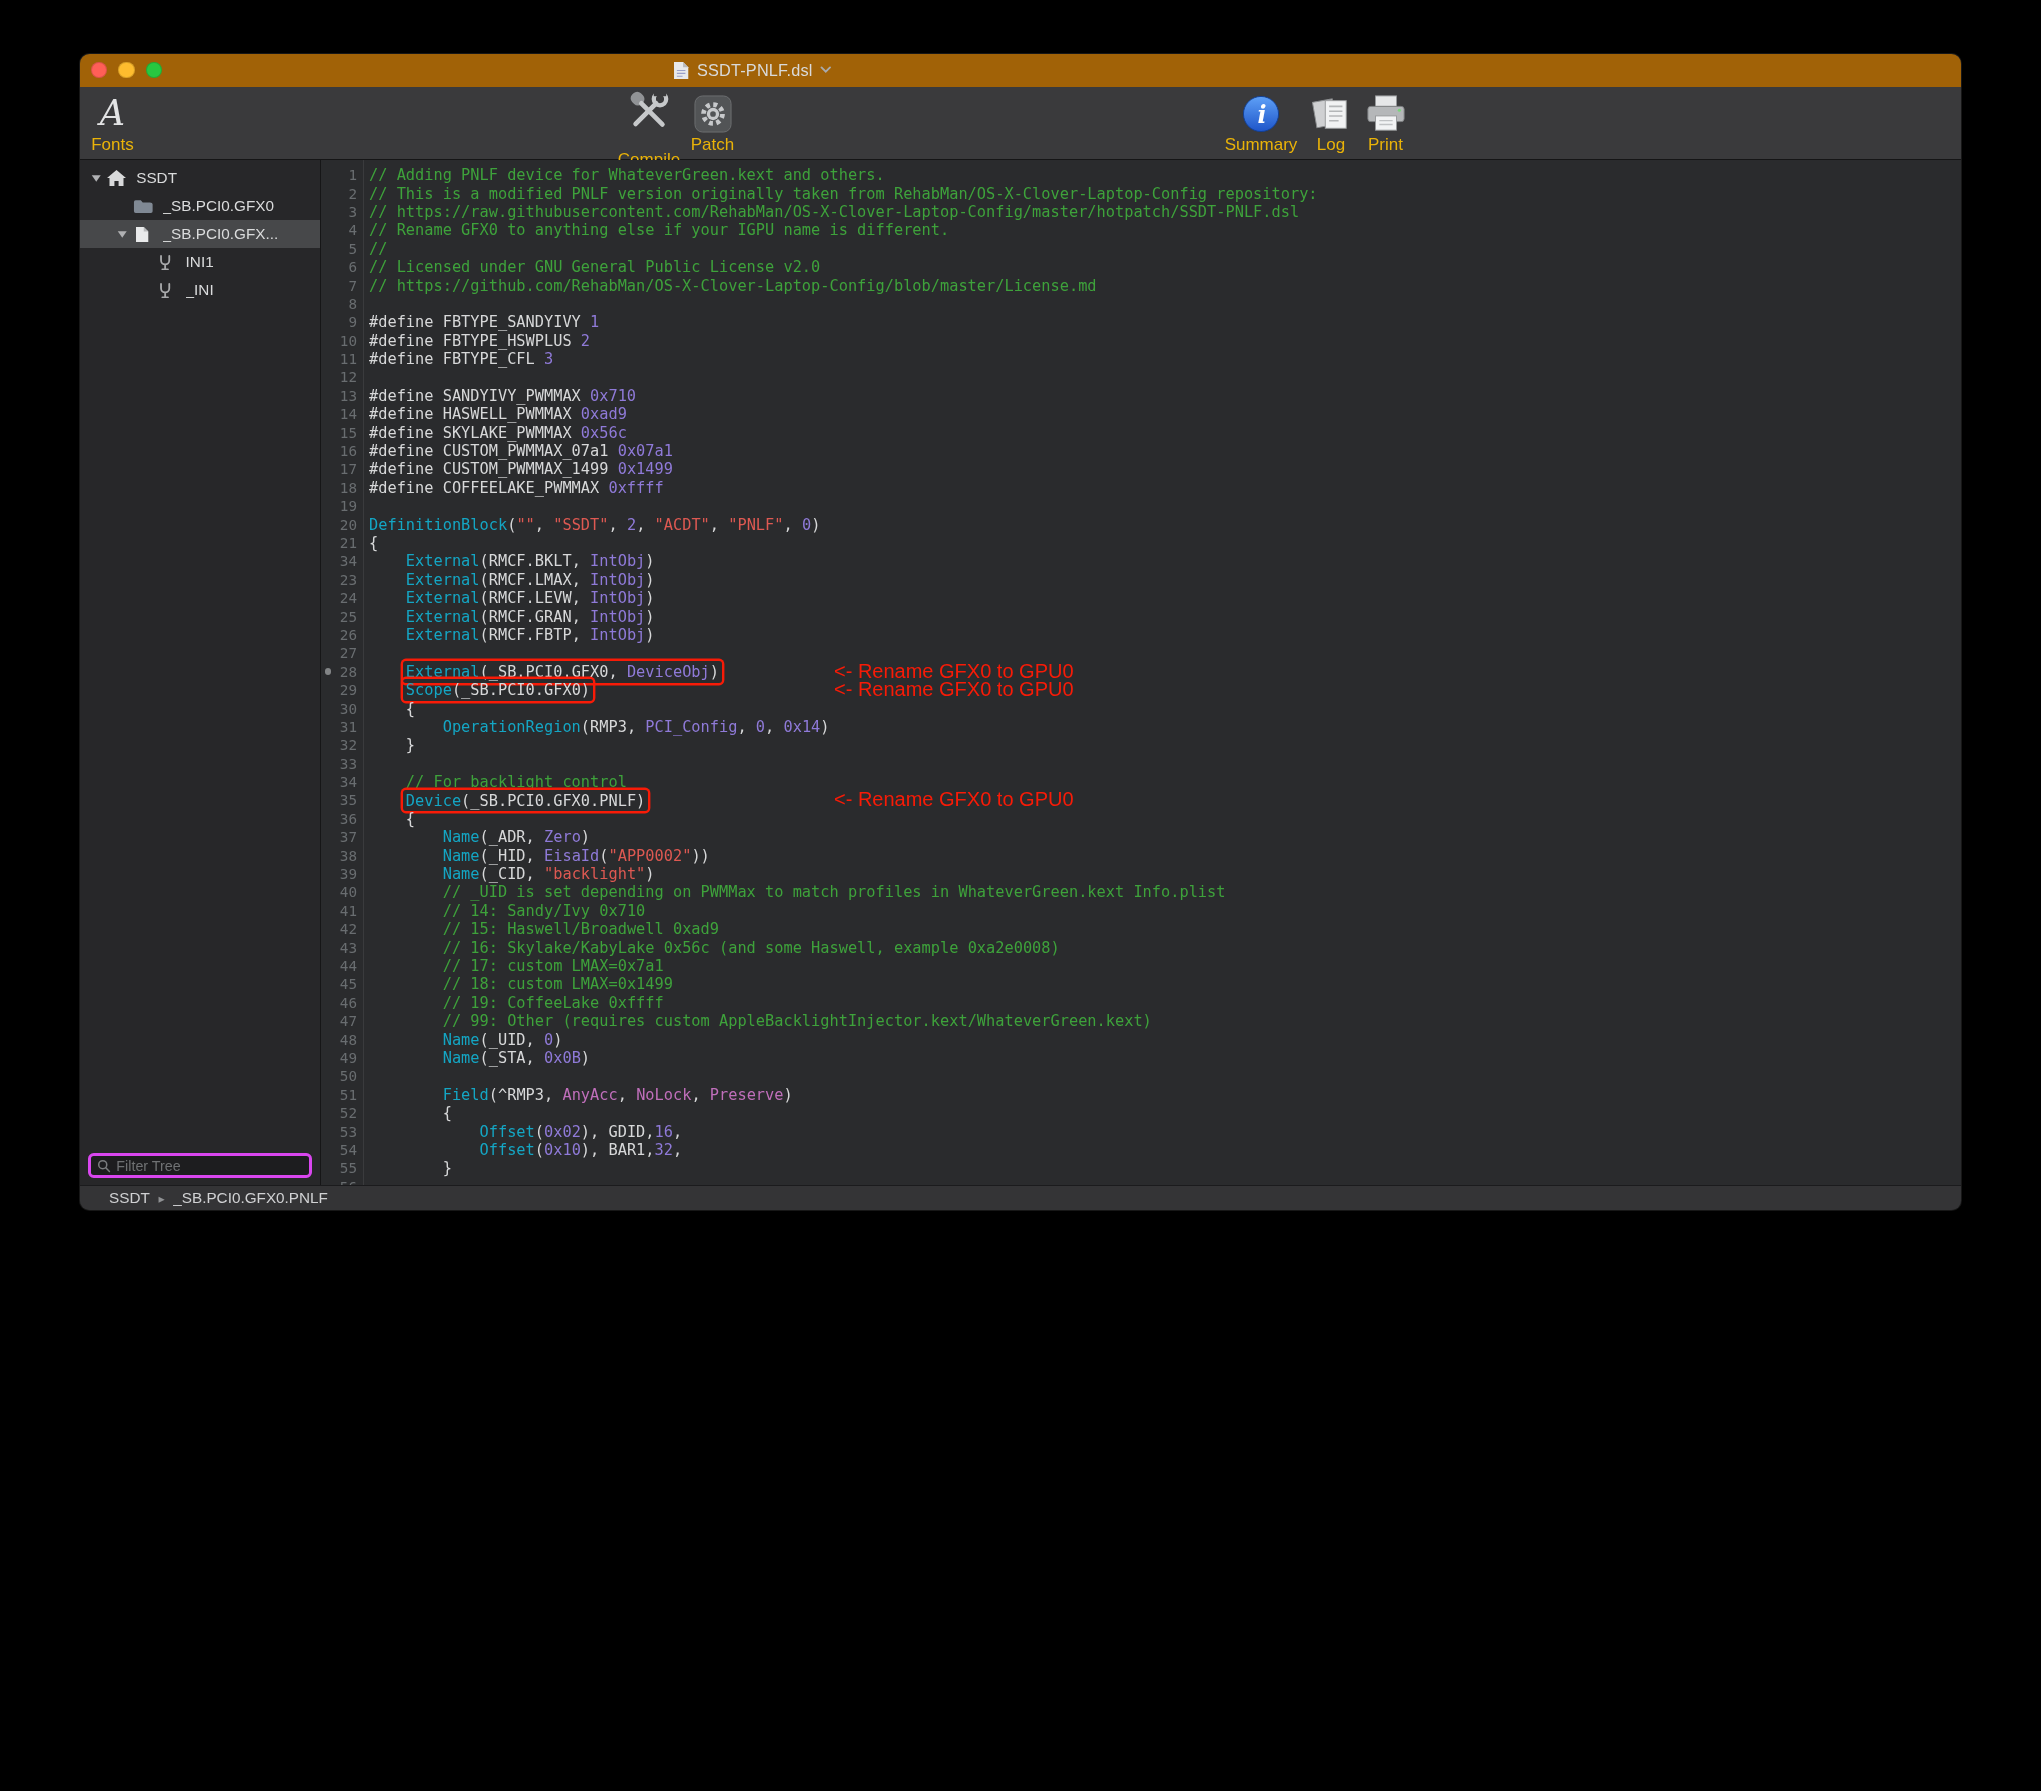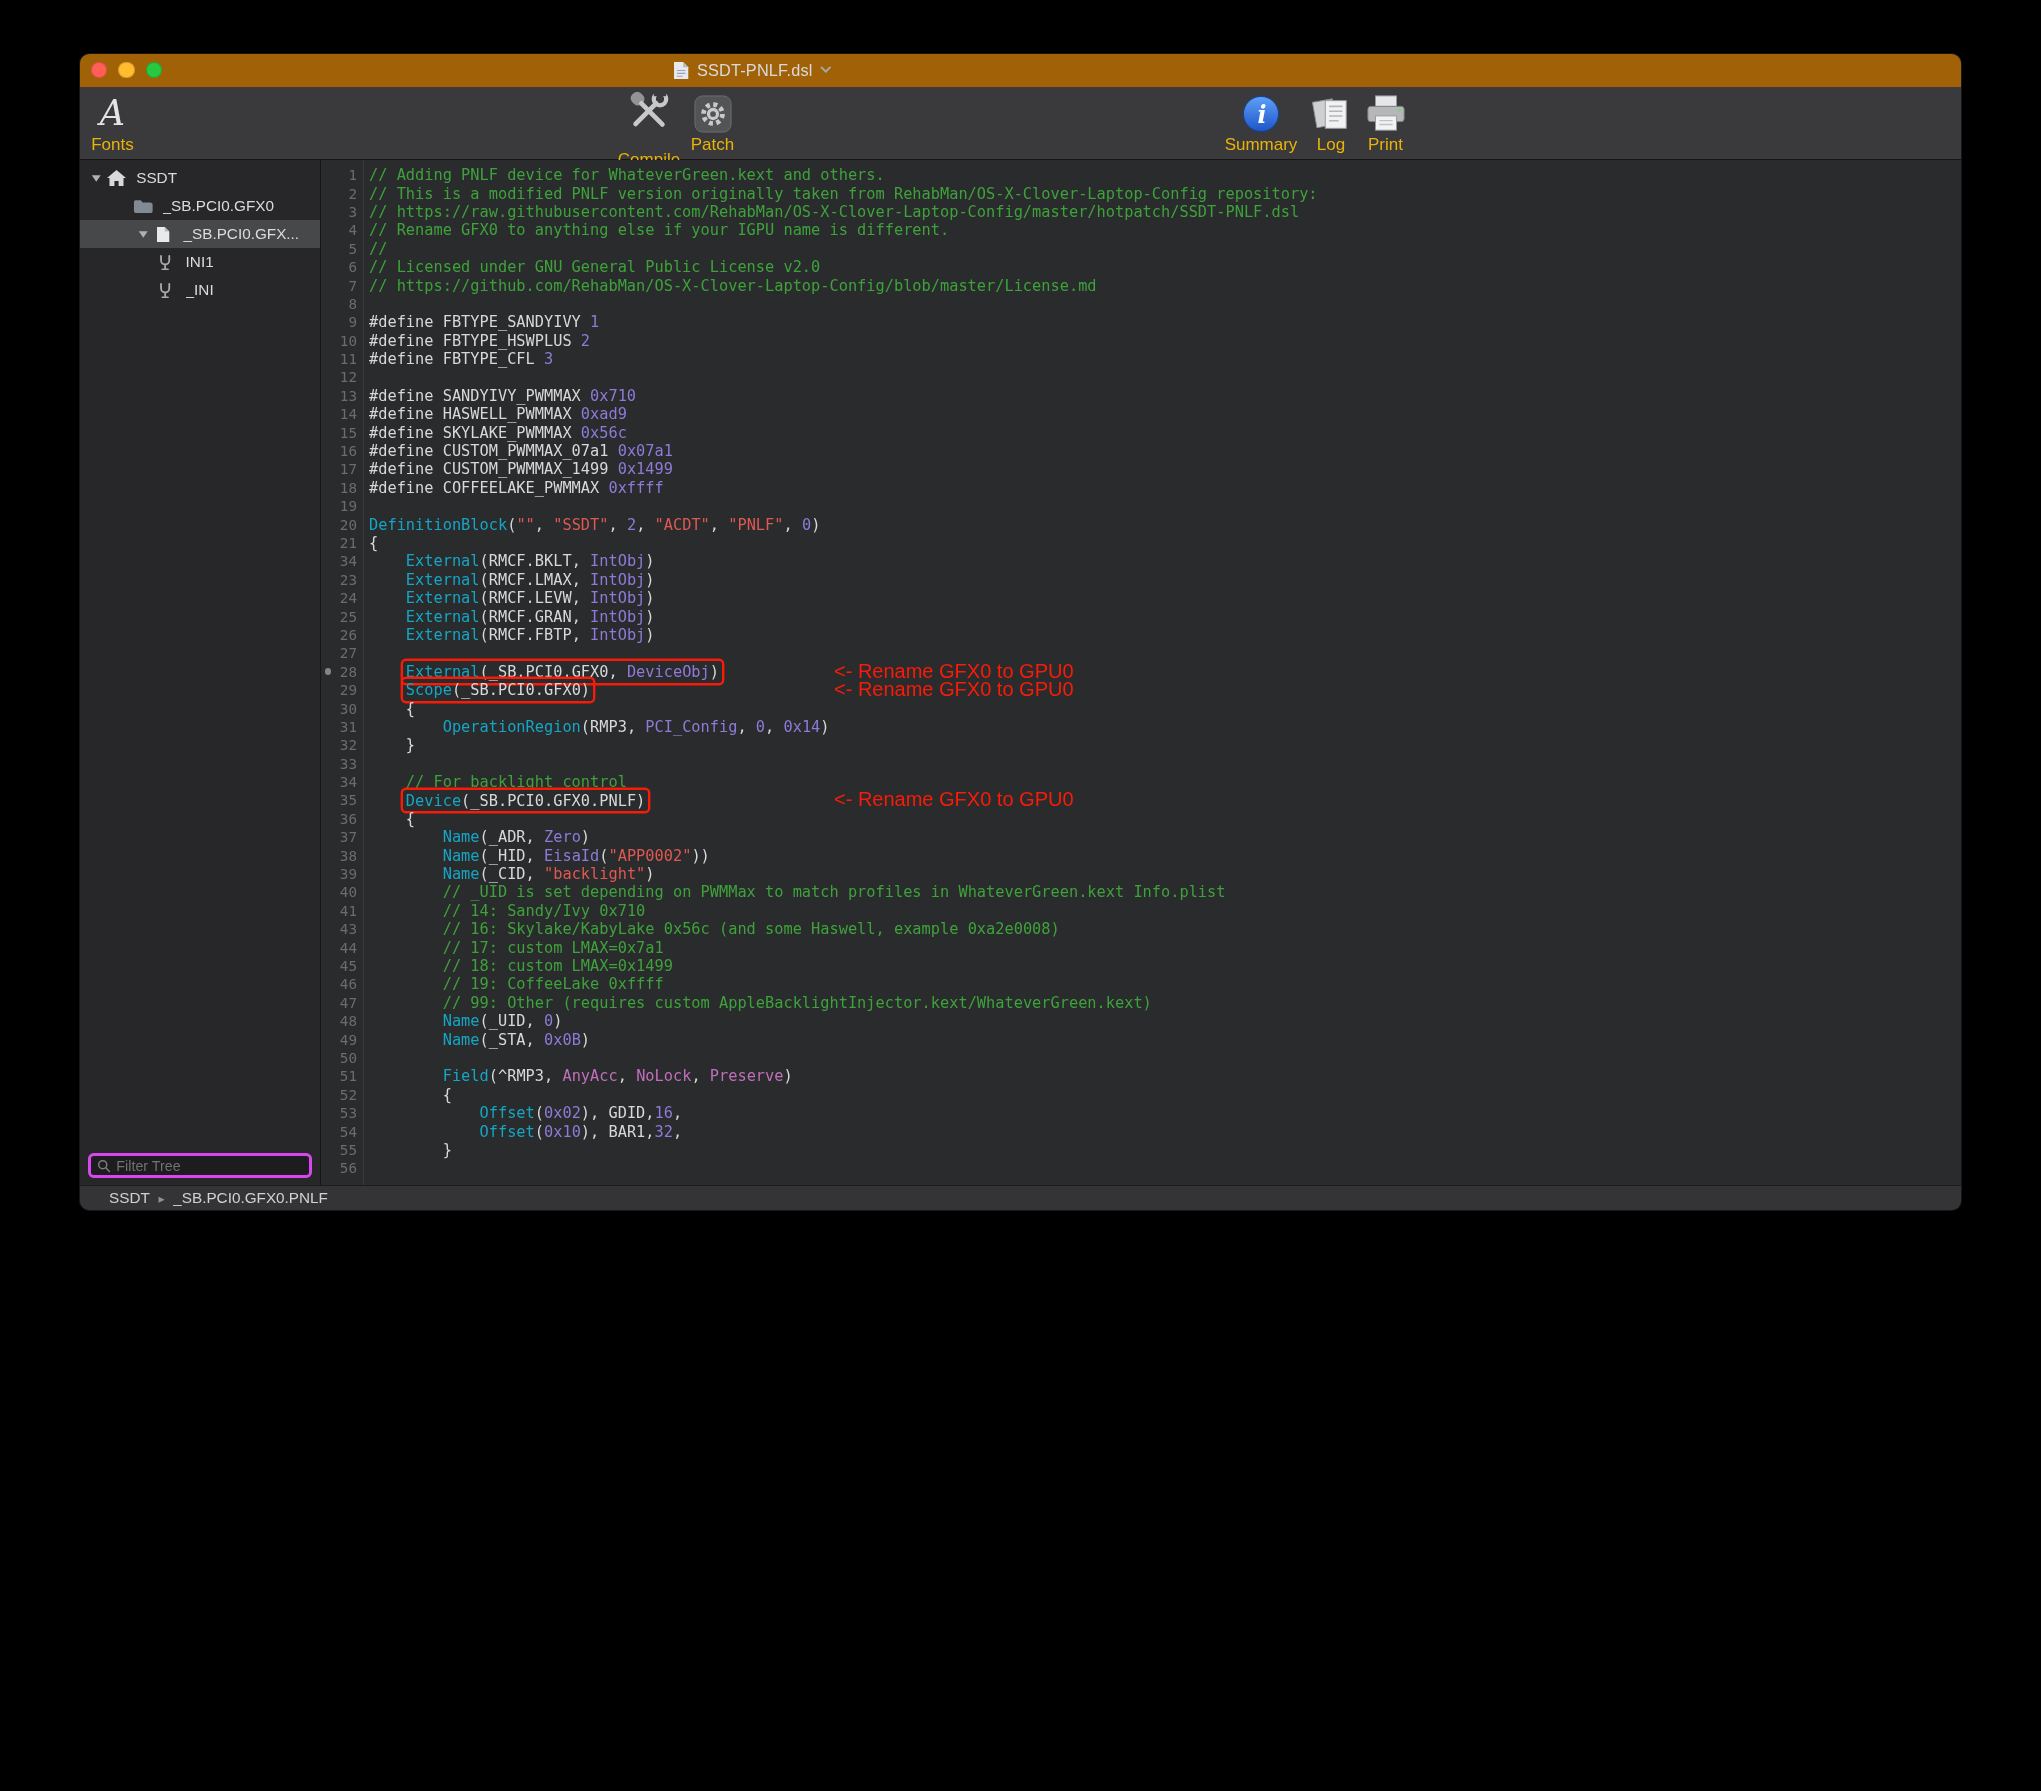--- a/index.html
+++ b/index.html
@@ -204,21 +204,21 @@
             </div>
             <div class="trow" style="padding-left: 34px;">
               <span class="tri"></span>
               <span class="ticn">
                 <svg width="20" height="15.3" viewBox="0 0 21 16">
                   <path d="M1 3.2 Q1 1.4 2.8 1.4 h5.4 l2 2.2 h7.6 Q20.6 3.6 20.6 5.4 v7.4 q0 1.8 -1.8 1.8 H2.8 Q1 14.6 1 12.8 Z" fill="#808994"></path>
                 </svg>
               </span>
               <span class="tlbl">_SB.PCI0.GFX0</span>
             </div>
-            <div class="trow selected" style="padding-left: 34px; justify-content: center;">
+            <div class="trow selected" style="padding-left: 34px;">
               <span class="tri">
                 <svg width="10.5" height="8.6" viewBox="0 0 11 9">
                   <path d="M0.8 1.2 h9.4 L5.5 8.2 Z" fill="#b0b1b3"></path>
                 </svg>
               </span>
               <span class="ticn">
                 <svg width="14.3" height="17" viewBox="0 0 15 18">
                   <path d="M1 1 h8.2 L14 5.8 V17 H1 Z" fill="#e9eaeb"></path>
                   <path d="M9.2 1 L14 5.8 H9.2 Z" fill="#b9babc"></path>
                 </svg>
@@ -417,20 +417,24 @@
             </div>
             <div class="code-line">
               <span class="lnum">40</span>
               <span class="codeln"><span class="tk-p">        </span><span class="tk-c">// _UID is set depending on PWMMax to match profiles in WhateverGreen.kext Info.plist</span></span>
             </div>
             <div class="code-line">
               <span class="lnum">41</span>
               <span class="codeln"><span class="tk-p">        </span><span class="tk-c">// 14: Sandy/Ivy 0x710</span></span>
             </div>
             <div class="code-line">
+              <span class="lnum">42</span>
+              <span class="codeln"><span class="tk-p">        </span><span class="tk-c">// 15: Haswell/Broadwell 0xad9</span></span>
+            </div>
+            <div class="code-line">
               <span class="lnum">43</span>
               <span class="codeln"><span class="tk-p">        </span><span class="tk-c">// 16: Skylake/KabyLake 0x56c (and some Haswell, example 0xa2e0008)</span></span>
             </div>
             <div class="code-line">
               <span class="lnum">44</span>
               <span class="codeln"><span class="tk-p">        </span><span class="tk-c">// 17: custom LMAX=0x7a1</span></span>
             </div>
             <div class="code-line">
               <span class="lnum">45</span>
               <span class="codeln"><span class="tk-p">        </span><span class="tk-c">// 18: custom LMAX=0x1499</span></span>

